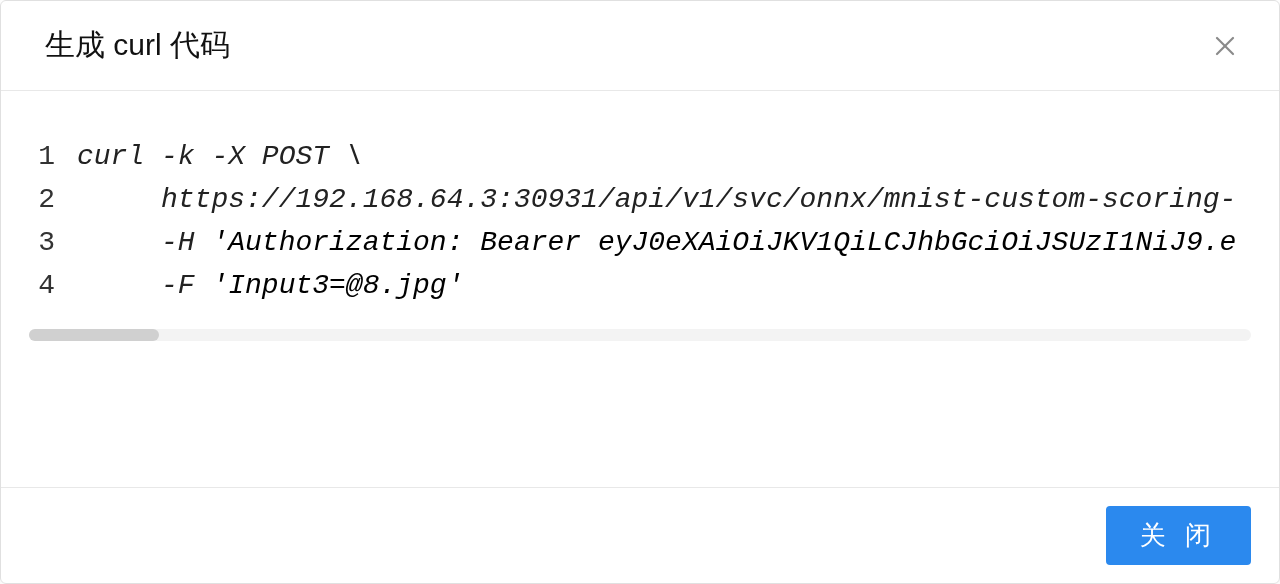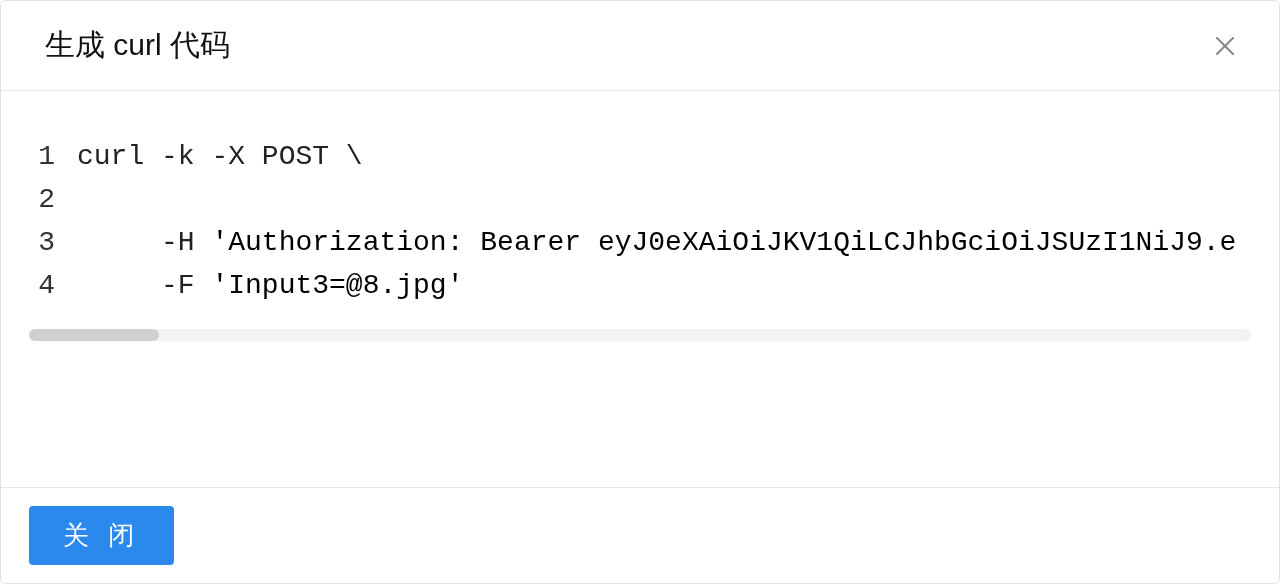--- a/index.html
+++ b/index.html
@@ -73,20 +73,21 @@
       width: 48px;
       color: #333;
       text-align: right;
       padding-right: 22px;
       flex-shrink: 0;
     }
     .code-content {
       flex: 1;
       white-space: pre;
       overflow: hidden;
+      font-style: italic;
     }
     .str {
       color: #000000;
     }
     .scrollbar-track {
       margin-top: 22px;
       height: 12px;
       background: #f3f3f3;
       border-radius: 6px;
       position: relative;
@@ -97,21 +98,21 @@
       top: 0;
       width: 130px;
       height: 12px;
       background: #d0d0d0;
       border-radius: 6px;
     }
     .modal-footer {
       border-top: 1px solid #e8e8e8;
       padding: 18px 28px 18px 28px;
       display: flex;
-      justify-content: flex-start;
+      justify-content: flex-end;
     }
     .btn-close {
       background: #2b89ee;
       color: #fff;
       border: none;
       border-radius: 4px;
       font-size: 26px;
       padding: 12px 34px;
       cursor: pointer;
       letter-spacing: 6px;
@@ -136,21 +137,21 @@
     <div class="code-area-wrap">
       <div class="code-area">
 
         <div class="code-line">
           <span class="lineno">1</span>
           <span class="code-content"><span></span><span>curl -k -X POST \</span><span class="str"></span><span></span></span>
         </div>
 
         <div class="code-line">
           <span class="lineno">2</span>
-          <span class="code-content"><span>     </span><span class="str"></span><span></span></span>
+          <span class="code-content"><span>     </span><span>https://192.168.64.3:30931/api/v1/svc/onnx/mnist-custom-scoring-</span><span class="str"></span><span></span></span>
         </div>
 
         <div class="code-line">
           <span class="lineno">3</span>
           <span class="code-content"><span>     </span><span>-H </span><span class="str">'Authorization: Bearer eyJ0eXAiOiJKV1QiLCJhbGciOiJSUzI1NiJ9.e</span><span></span></span>
         </div>
 
         <div class="code-line">
           <span class="lineno">4</span>
           <span class="code-content"><span>     </span><span>-F </span><span class="str">'Input3=@8.jpg'</span><span></span></span>

